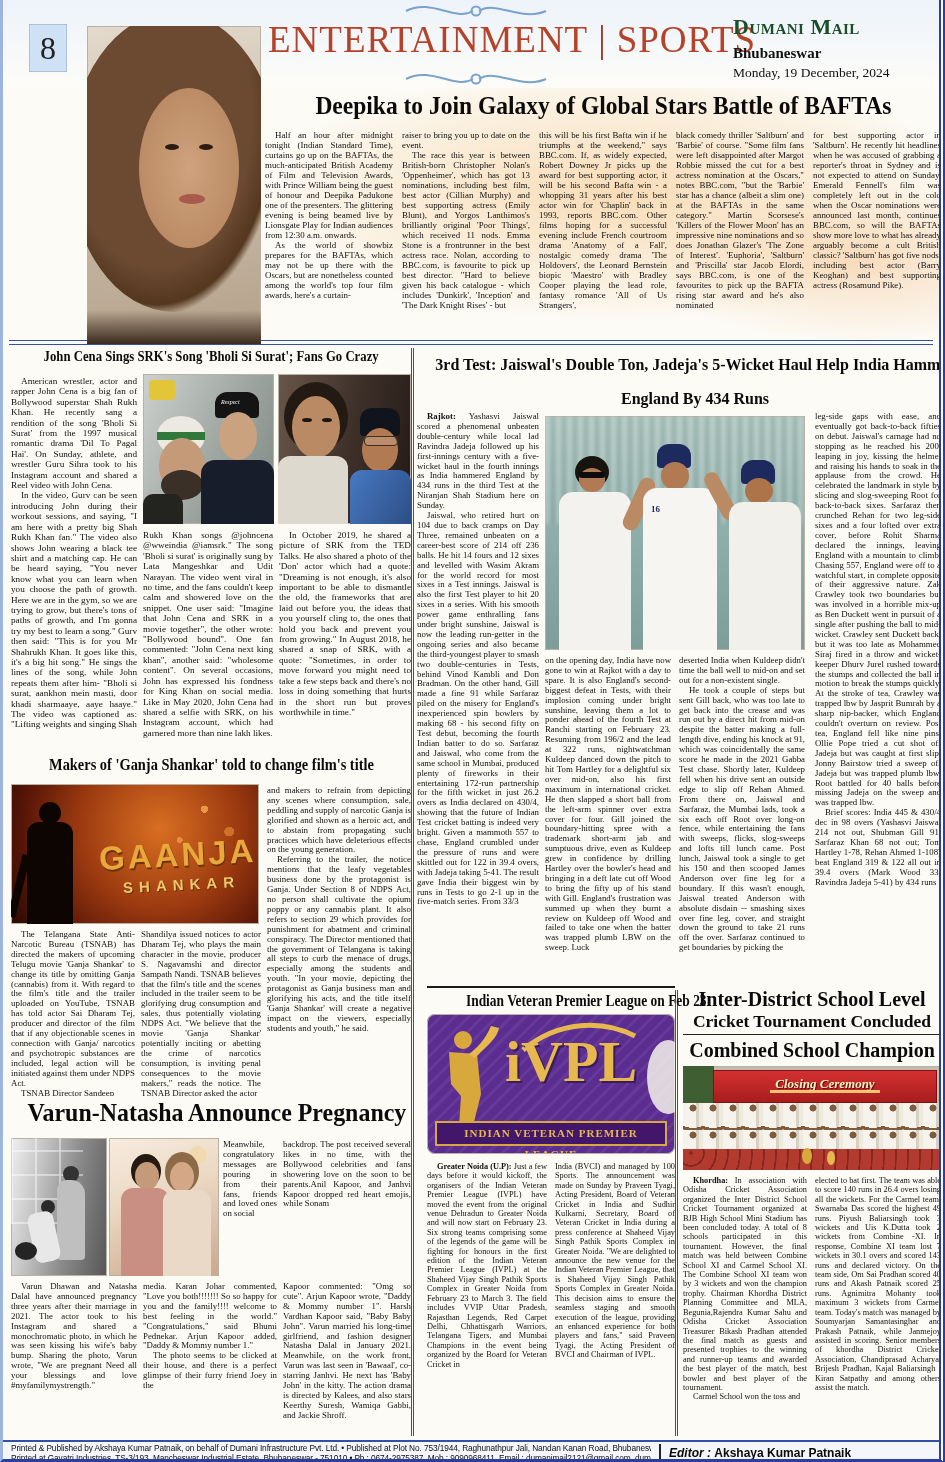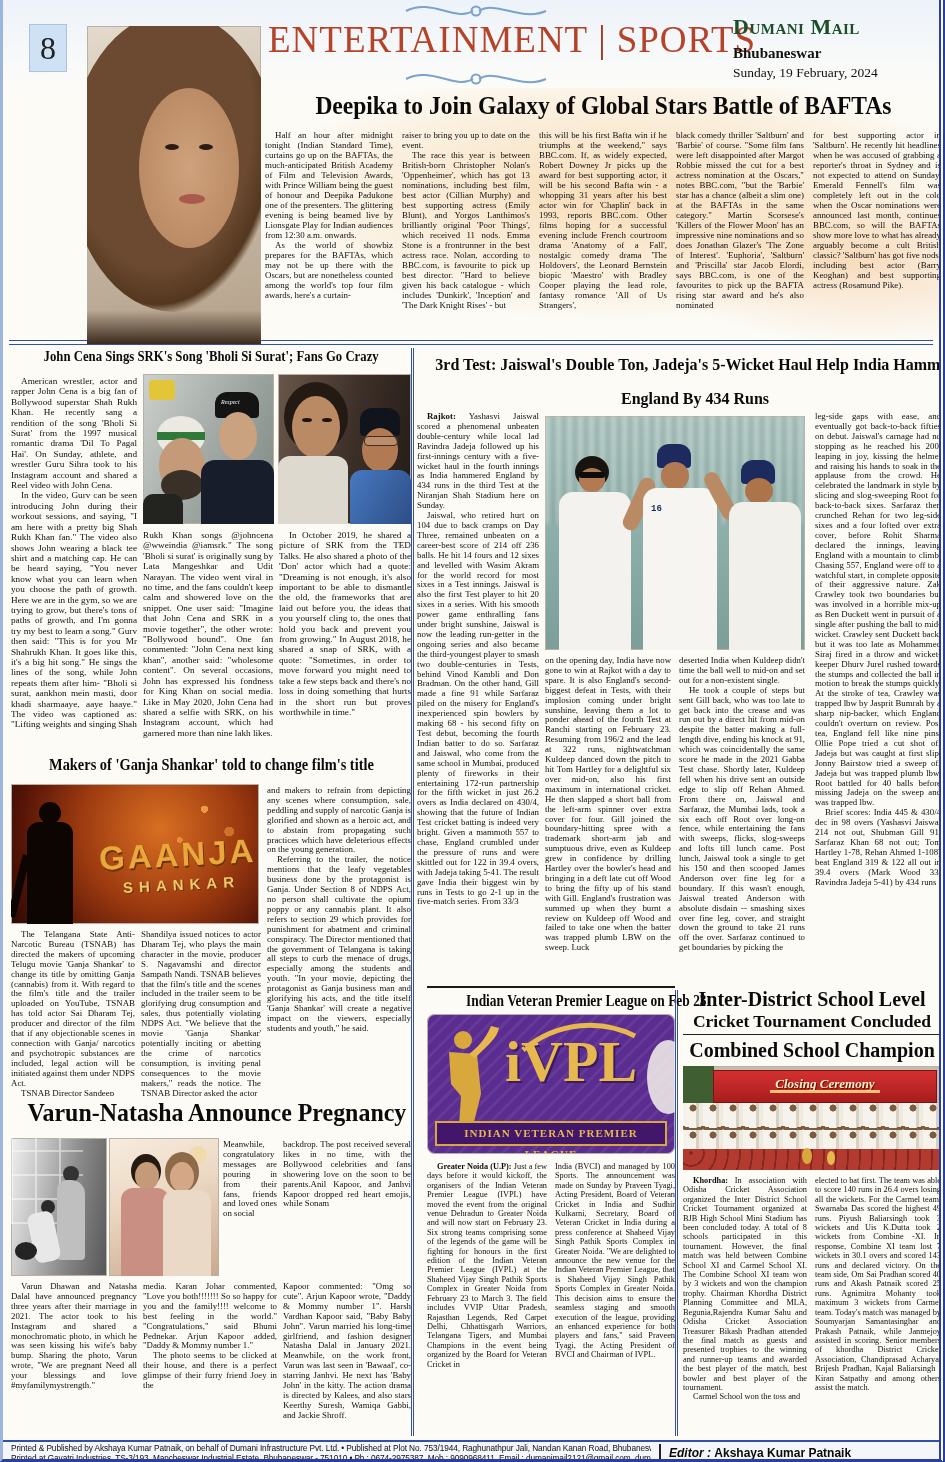--- a/index.html
+++ b/index.html
@@ -105,21 +105,21 @@
       <svg width="150" height="18" viewBox="0 0 150 18">
           <path d="M5 9 C 30 -4, 55 20, 72 9 M78 9 C 95 -2, 120 20, 145 9" stroke="currentColor" fill="none" stroke-width="2"></path>
           <circle cx="75" cy="9" r="4.5" fill="none" stroke="currentColor" stroke-width="2"></circle>
         </svg>
     </div>
     <div class="numbox">8</div>
     <div class="sect"><span>ENTERTAINMENT</span><span class="sep">|</span><span>SPORTS</span></div>
     <div class="mast">
       <div class="paper">Dumani Mail</div>
       <div class="city">Bhubaneswar</div>
-      <div class="date">Sunday, 19 February, 2024</div>
+      <div class="date">Monday, 19 December, 2024</div>
     </div>
     <div class="flourish" style="left:398px;top:70px;width:150px;height:18px;">
       <svg width="150" height="18" viewBox="0 0 150 18">
           <path d="M5 9 C 30 -4, 55 20, 72 9 M78 9 C 95 -2, 120 20, 145 9" stroke="currentColor" fill="none" stroke-width="2"></path>
           <circle cx="75" cy="9" r="4.5" fill="none" stroke="currentColor" stroke-width="2"></circle>
         </svg>
     </div>
   </div>
 
   <div class="photo deepika" style="left:84px;top:26px;width:174px;height:318px;z-index:3;">
@@ -264,21 +264,21 @@
     <div class="photo crkphoto" style="left:128px;top:68px;width:260px;height:234px;">
       <div class="crowd"></div>
       <div class="b" style="left:30px;top:40px;width:34px;height:32px;background:#17140f;"></div>
       <div class="b" style="left:34px;top:52px;width:26px;height:24px;background:#b27a52;"></div>
       <div class="r" style="left:34px;top:56px;width:26px;height:6px;background:#0c0c0c;border-radius:3px;"></div>
       <div class="r" style="left:14px;top:76px;width:72px;height:158px;background:#f3f2ee;border-radius:14px 14px 0 0;"></div>
       <div class="r" style="left:86px;top:60px;width:16px;height:56px;background:#b98a63;transform:rotate(24deg);border-radius:8px;"></div>
       <div class="b" style="left:112px;top:28px;width:34px;height:24px;background:#1c2a5e;border-radius:12px 12px 4px 4px;"></div>
       <div class="b" style="left:116px;top:46px;width:28px;height:28px;background:#b27a52;"></div>
       <div class="r" style="left:98px;top:72px;width:74px;height:162px;background:#f6f5f1;border-radius:14px 14px 0 0;">
-        <span style="position:absolute;left:8px;top:16px;color:#1c2a5e;font-weight:bold;font-size:9px;font-family:Liberation Mono, monospace;">16</span>
+        <span style="position:absolute;left:8px;top:16px;color:#1c2a5e;font-weight:bold;font-size:9px;font-family:Liberation Serif, serif;">16</span>
       </div>
       <div class="r" style="left:168px;top:54px;width:15px;height:52px;background:#b98a63;transform:rotate(-28deg);border-radius:8px;"></div>
       <div class="b" style="left:196px;top:44px;width:34px;height:24px;background:#1c2a5e;border-radius:12px 12px 4px 4px;"></div>
       <div class="b" style="left:200px;top:62px;width:28px;height:26px;background:#ad7449;"></div>
       <div class="r" style="left:184px;top:86px;width:72px;height:148px;background:#f1f0ea;border-radius:14px 14px 0 0;"></div>
     </div>
     <div class="col c-crk" style="left:128px;top:308px;width:126px;height:330px;">
       <p>on the opening day, India have now gone to win at Rajkot with a day to spare. It is also England's second-biggest defeat in Tests, with their implosion coming under bright sunshine, leaving them a lot to ponder ahead of the fourth Test at Ranchi starting on February 23. Resuming from 196/2 and the lead at 322 runs, nightwatchman Kuldeep danced down the pitch to hit Tom Hartley for a delightful six over mid-on, also his first maximum in international cricket. He then slapped a short ball from the left-arm spinner over extra cover for four. Gill joined the boundary-hitting spree with a trademark short-arm jab and sumptuous drive, even as Kuldeep grew in confidence by drilling Hartley over the bowler's head and bringing in a deft late cut off Wood to bring the fifty up of his stand with Gill. England's frustration was summed up when they burnt a review on Kuldeep off Wood and failed to take one when the batter was trapped plumb LBW on the sweep. Luck</p>
     </div>
     <div class="col c-crk" style="left:262px;top:308px;width:126px;height:330px;">

